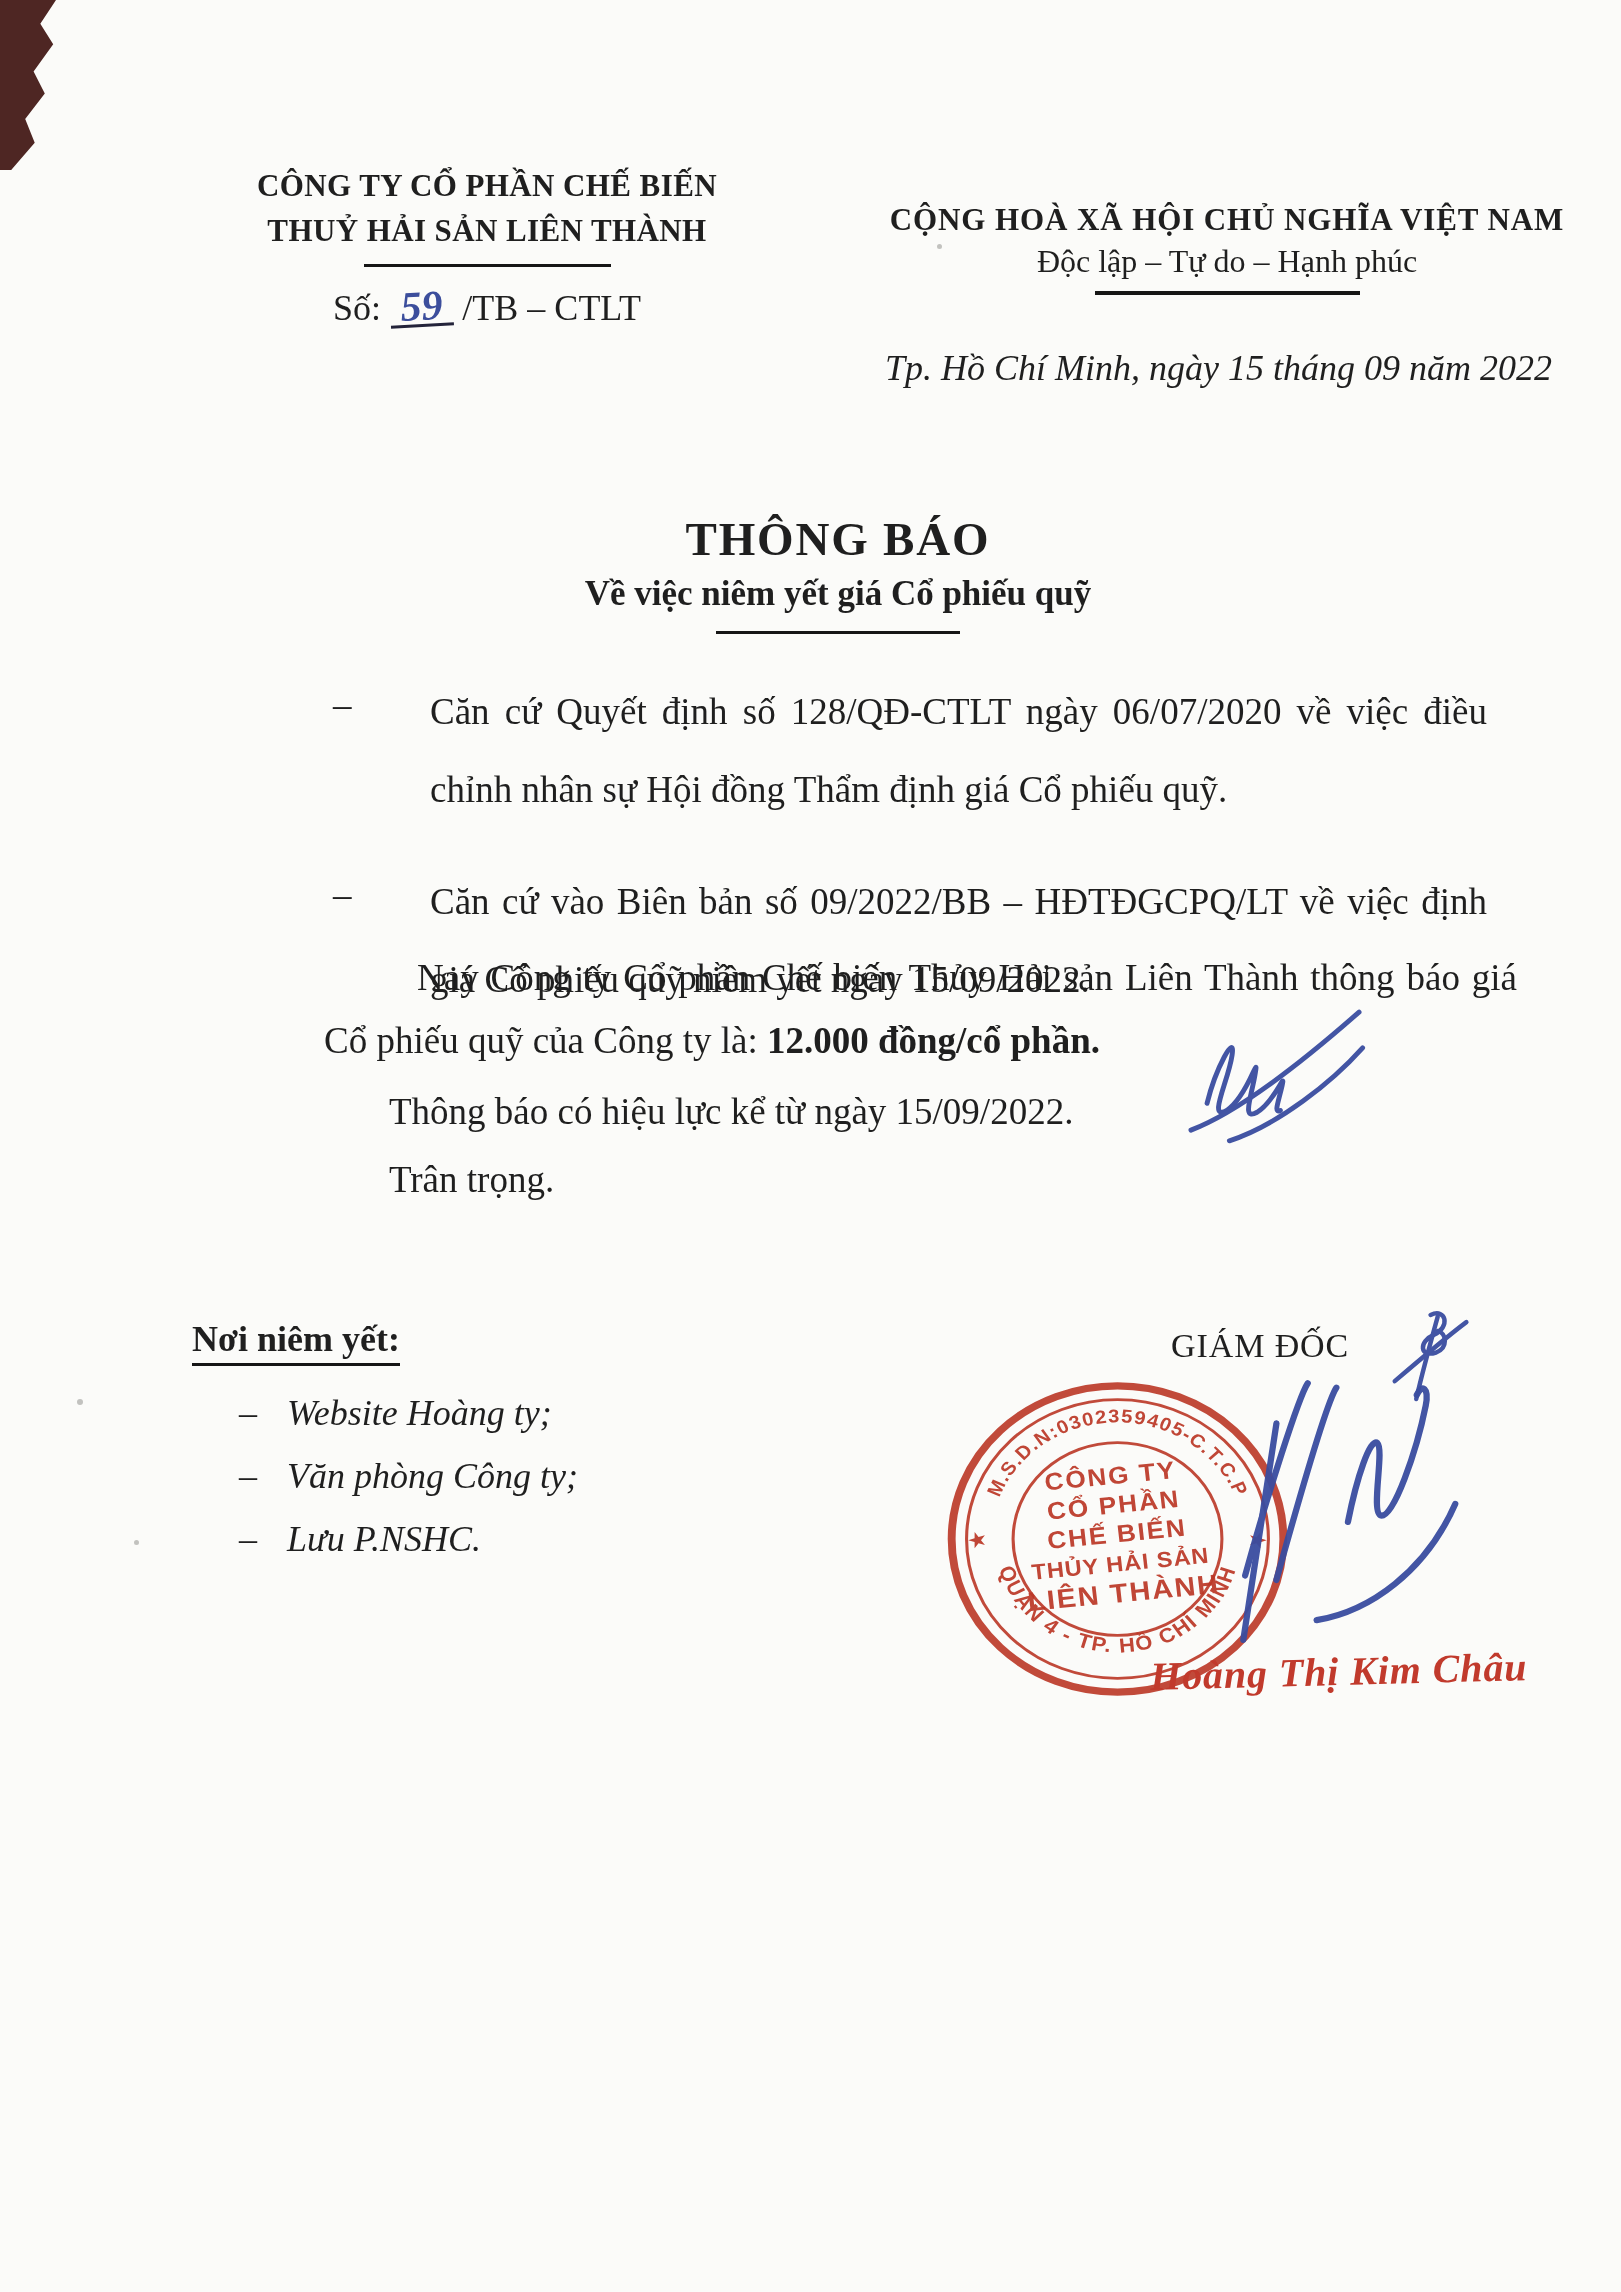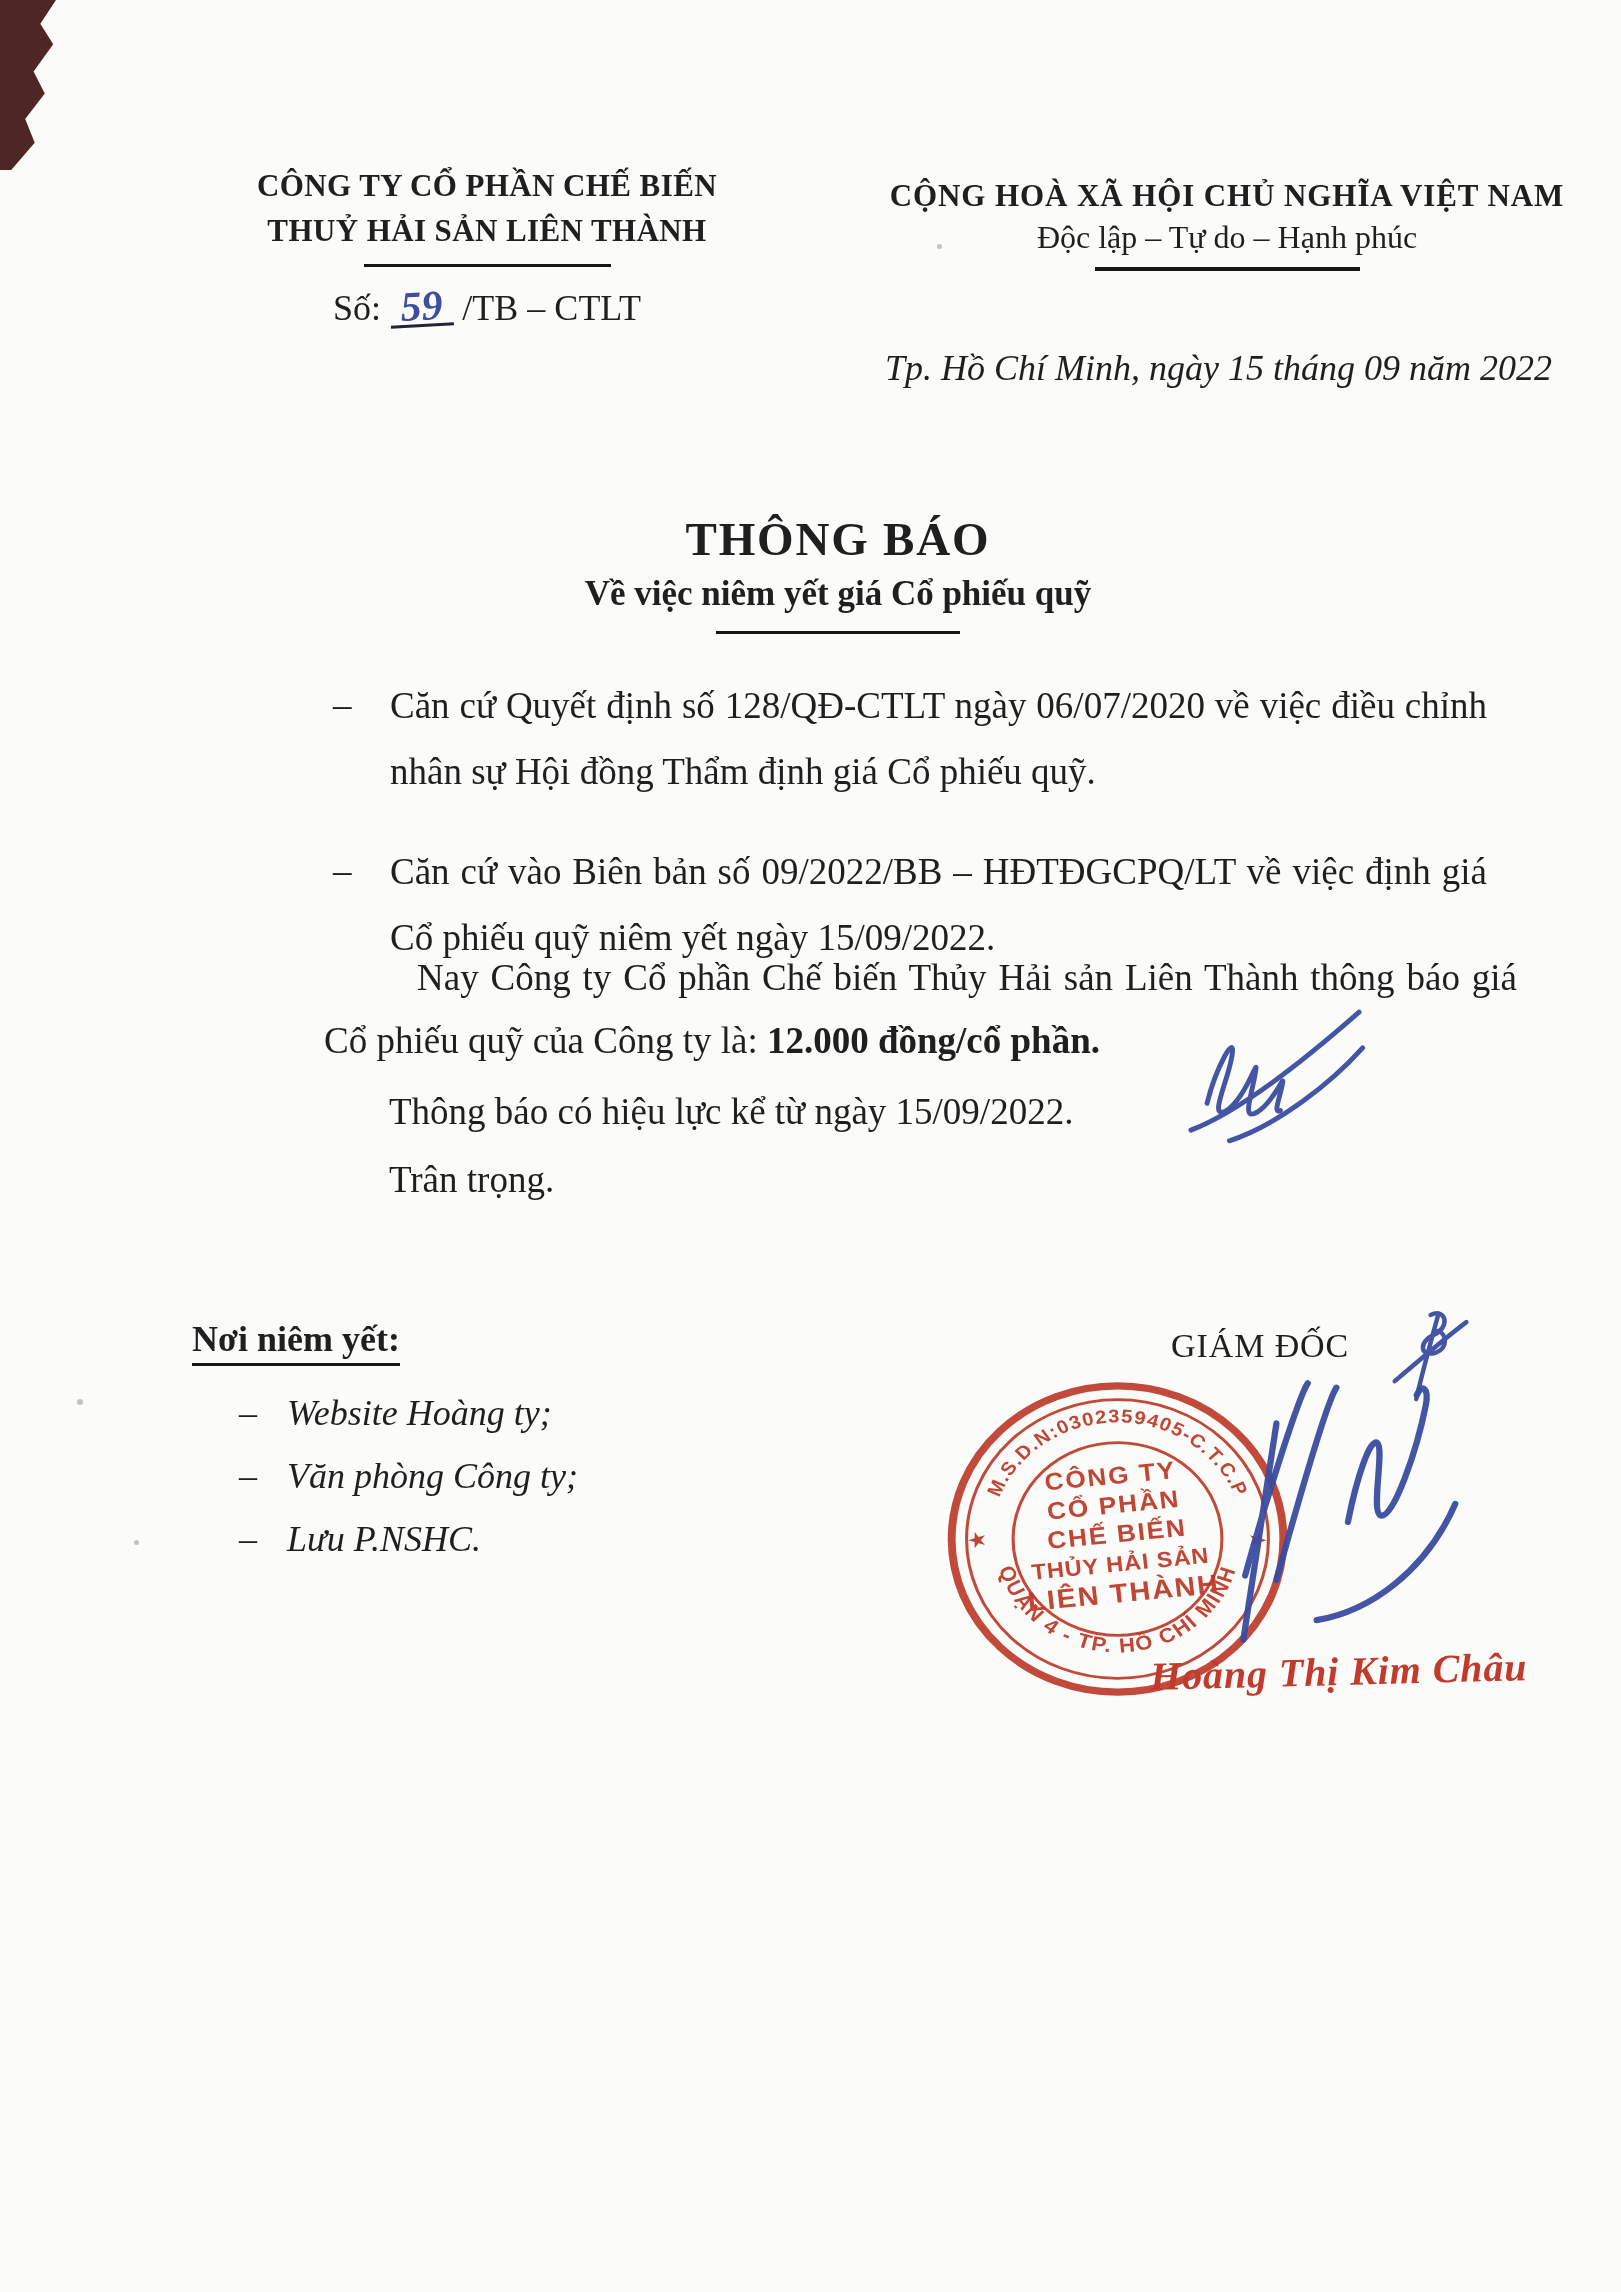--- a/index.html
+++ b/index.html
@@ -28,36 +28,36 @@
   .hdr-left .l1,.hdr-left .l2{font-weight:bold;font-size:31px;line-height:45px;letter-spacing:0.4px;}
   .hdr-rule{height:3.6px;background:#161616;margin:10.7px auto 0 auto;}
   .rule-left{width:247px;}
   .so-line{margin-top:19.7px;font-size:36px;}
   .so-num{
     display:inline-block;color:#3c4e9c;font-weight:bold;font-style:italic;
     font-size:42px;padding:0 10.7px;border-bottom:3.6px solid #23233a;
     transform:rotate(-3deg);line-height:36px;
   }
   .hdr-right{left:851px;top:174px;width:752px;text-align:center;}
-  .hdr-right .l1{font-weight:bold;font-size:31px;line-height:43px;letter-spacing:0.9px;}
+  .hdr-right .l1{font-weight:bold;font-size:31px;line-height:43px;letter-spacing:0.9px;margin-top:24px;}
   .hdr-right .l2{font-weight:normal;font-size:32px;line-height:41px;}
   .rule-right{width:265px;margin-top:9px;}
   .dateline{left:885px;top:347px;width:681px;font-style:italic;font-size:36px;}
 
   
   .title-block{left:27px;top:512px;width:1622px;text-align:center;}
   .doc-title{font-weight:bold;font-size:47px;letter-spacing:1.8px;line-height:54px;}
   .doc-subtitle{font-weight:bold;font-size:35px;line-height:47px;margin-top:3.6px;}
   .title-rule{width:244px;height:3.6px;background:#161616;margin:14.3px auto 0 auto;}
 
   
   .bullets{left:333px;top:673px;width:1154px;}
   .bullet{display:flex;margin-bottom:34px;}
   .bullet .dash{width:57px;flex:0 0 57px;font-size:37px;line-height:63px;}
-  .bullet .btxt{flex:1;font-size:37px;line-height:66px;text-align:justify;}
+  .bullet .btxt{flex:1;font-size:37px;line-height:78px;text-align:justify;margin-left:40px;}
   .para{left:296px;top:946px;width:1193px;font-size:37px;line-height:63px;text-align:justify;text-indent:93px;margin-left:28px;}
   .price{font-weight:bold;}
   .line-effective{left:389px;top:1080px;font-size:37px;line-height:63px;}
   .line-closing{left:389px;top:1148px;font-size:37px;line-height:63px;}
 
   
   .recipients{left:192px;top:1318px;width:502px;}
   .rec-head{display:inline-block;font-weight:bold;font-size:36px;border-bottom:3.6px solid #161616;padding-bottom:3px;}
   .rec-items{margin-top:16px;}
   .rec-item{display:flex;font-style:italic;font-size:36px;line-height:63px;}

